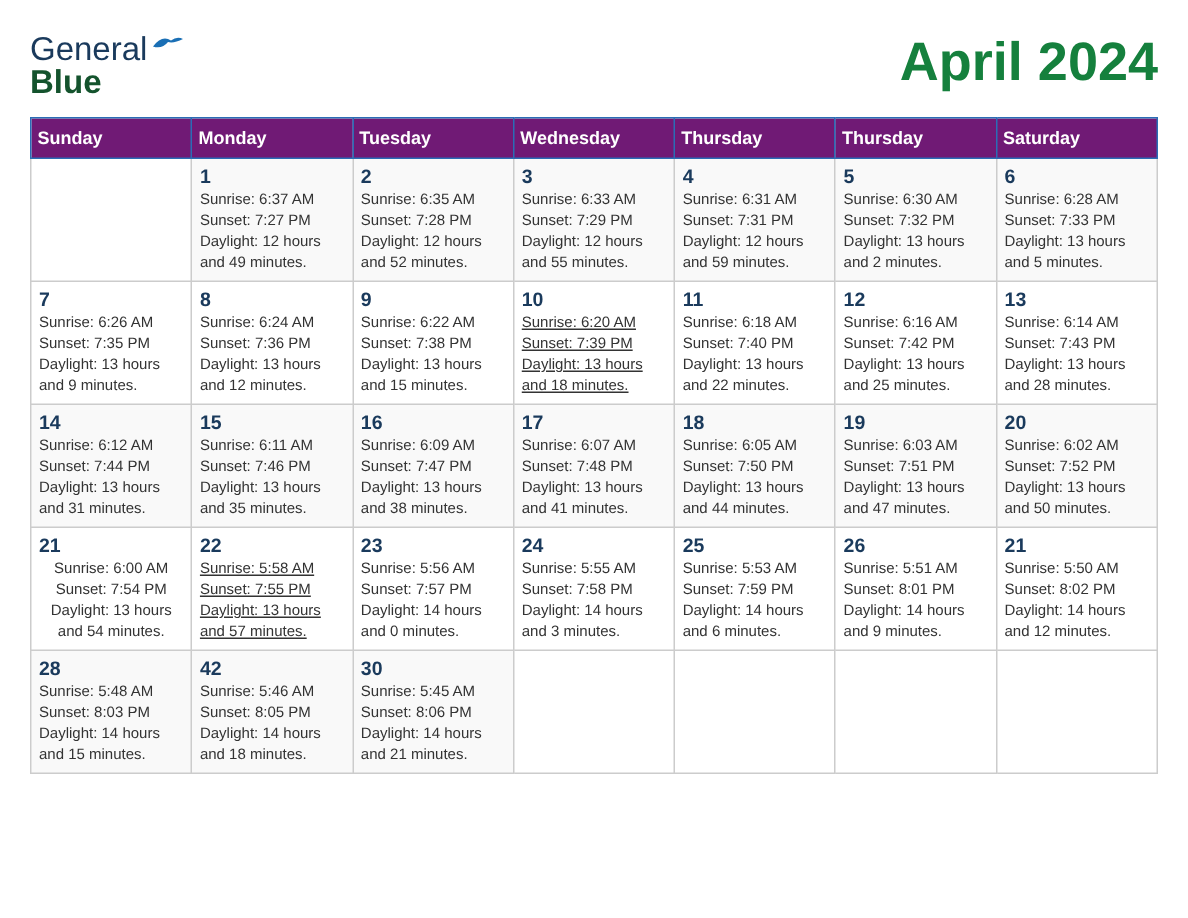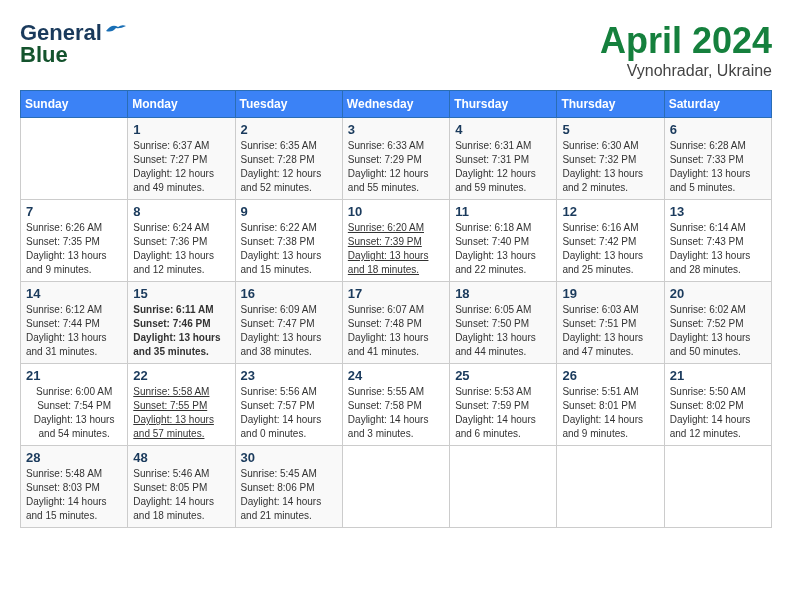--- a/index.html
+++ b/index.html
@@ -33,21 +33,21 @@
       font-size: 16px;
       color: #444;
       font-weight: normal;
     }
     table {
       width: 100%;
       border-collapse: collapse;
       font-size: 11px;
     }
     thead tr th {
-      background: #3b82f6;
+      background: #701a75;
       color: #fff;
       padding: 6px 4px;
       text-align: left;
       font-size: 12px;
       font-weight: bold;
       border: 1px solid #2a6db5;
     }
     tbody tr td {
       border: 1px solid #ccc;
       vertical-align: top;
@@ -74,30 +74,29 @@
       line-height: 1.4;
     }
     .empty { background: #fff !important; }
   </style>
 </head>
 <body>
 
 <div class="header">
   <div class="logo">
     <div style="display:flex;align-items:center;">
-      <span style="font-size:22px;font-weight:bold;color:#1a3a5c;">General</span>
+      <span style="font-size:22px;font-weight:normal;color:#1a3a5c;">General</span>
       <svg width="22" height="16" viewBox="0 0 22 16" style="margin-left:2px;margin-top:-4px;">
         <path d="M2,8 Q8,0 14,4 Q18,1 22,3 Q16,6 12,5 Q8,10 2,8Z" fill="#1a6fb5"></path>
       </svg>
     </div>
     <span style="font-size:22px;font-weight:bold;color:#14532d;margin-top:-4px;">Blue</span>
   </div>
   <div class="title-block">
     <h1>April 2024</h1>
-    <h2>Vynohradar, Ukraine</h2>
   </div>
 </div>
 
 <table>
   <thead>
     <tr>
     <th>Sunday</th>
         <th>Monday</th>
         <th>Tuesday</th>
         <th>Wednesday</th>
@@ -206,21 +205,21 @@
       <tr>
         <td>
           <span class="day-number">14</span>
           <div class="day-info" style="white-space: pre-line;">Sunrise: 6:12 AM
 Sunset: 7:44 PM
 Daylight: 13 hours
 and 31 minutes.</div>
         </td>
         <td>
           <span class="day-number">15</span>
-          <div class="day-info" style="white-space: pre-line; font-weight: bold;">Sunrise: 6:11 AM
+          <div class="day-info" style="white-space: pre-line;">Sunrise: 6:11 AM
 Sunset: 7:46 PM
 Daylight: 13 hours
 and 35 minutes.</div>
         </td>
         <td>
           <span class="day-number">16</span>
           <div class="day-info" style="white-space: pre-line;">Sunrise: 6:09 AM
 Sunset: 7:47 PM
 Daylight: 13 hours
 and 38 minutes.</div>
@@ -307,21 +306,21 @@
       </tr>
       <tr>
         <td>
           <span class="day-number">28</span>
           <div class="day-info" style="white-space: pre-line;">Sunrise: 5:48 AM
 Sunset: 8:03 PM
 Daylight: 14 hours
 and 15 minutes.</div>
         </td>
         <td>
-          <span class="day-number">48</span>
+          <span class="day-number">42</span>
           <div class="day-info" style="white-space: pre-line;">Sunrise: 5:46 AM
 Sunset: 8:05 PM
 Daylight: 14 hours
 and 18 minutes.</div>
         </td>
         <td>
           <span class="day-number">30</span>
           <div class="day-info" style="white-space: pre-line;">Sunrise: 5:45 AM
 Sunset: 8:06 PM
 Daylight: 14 hours

